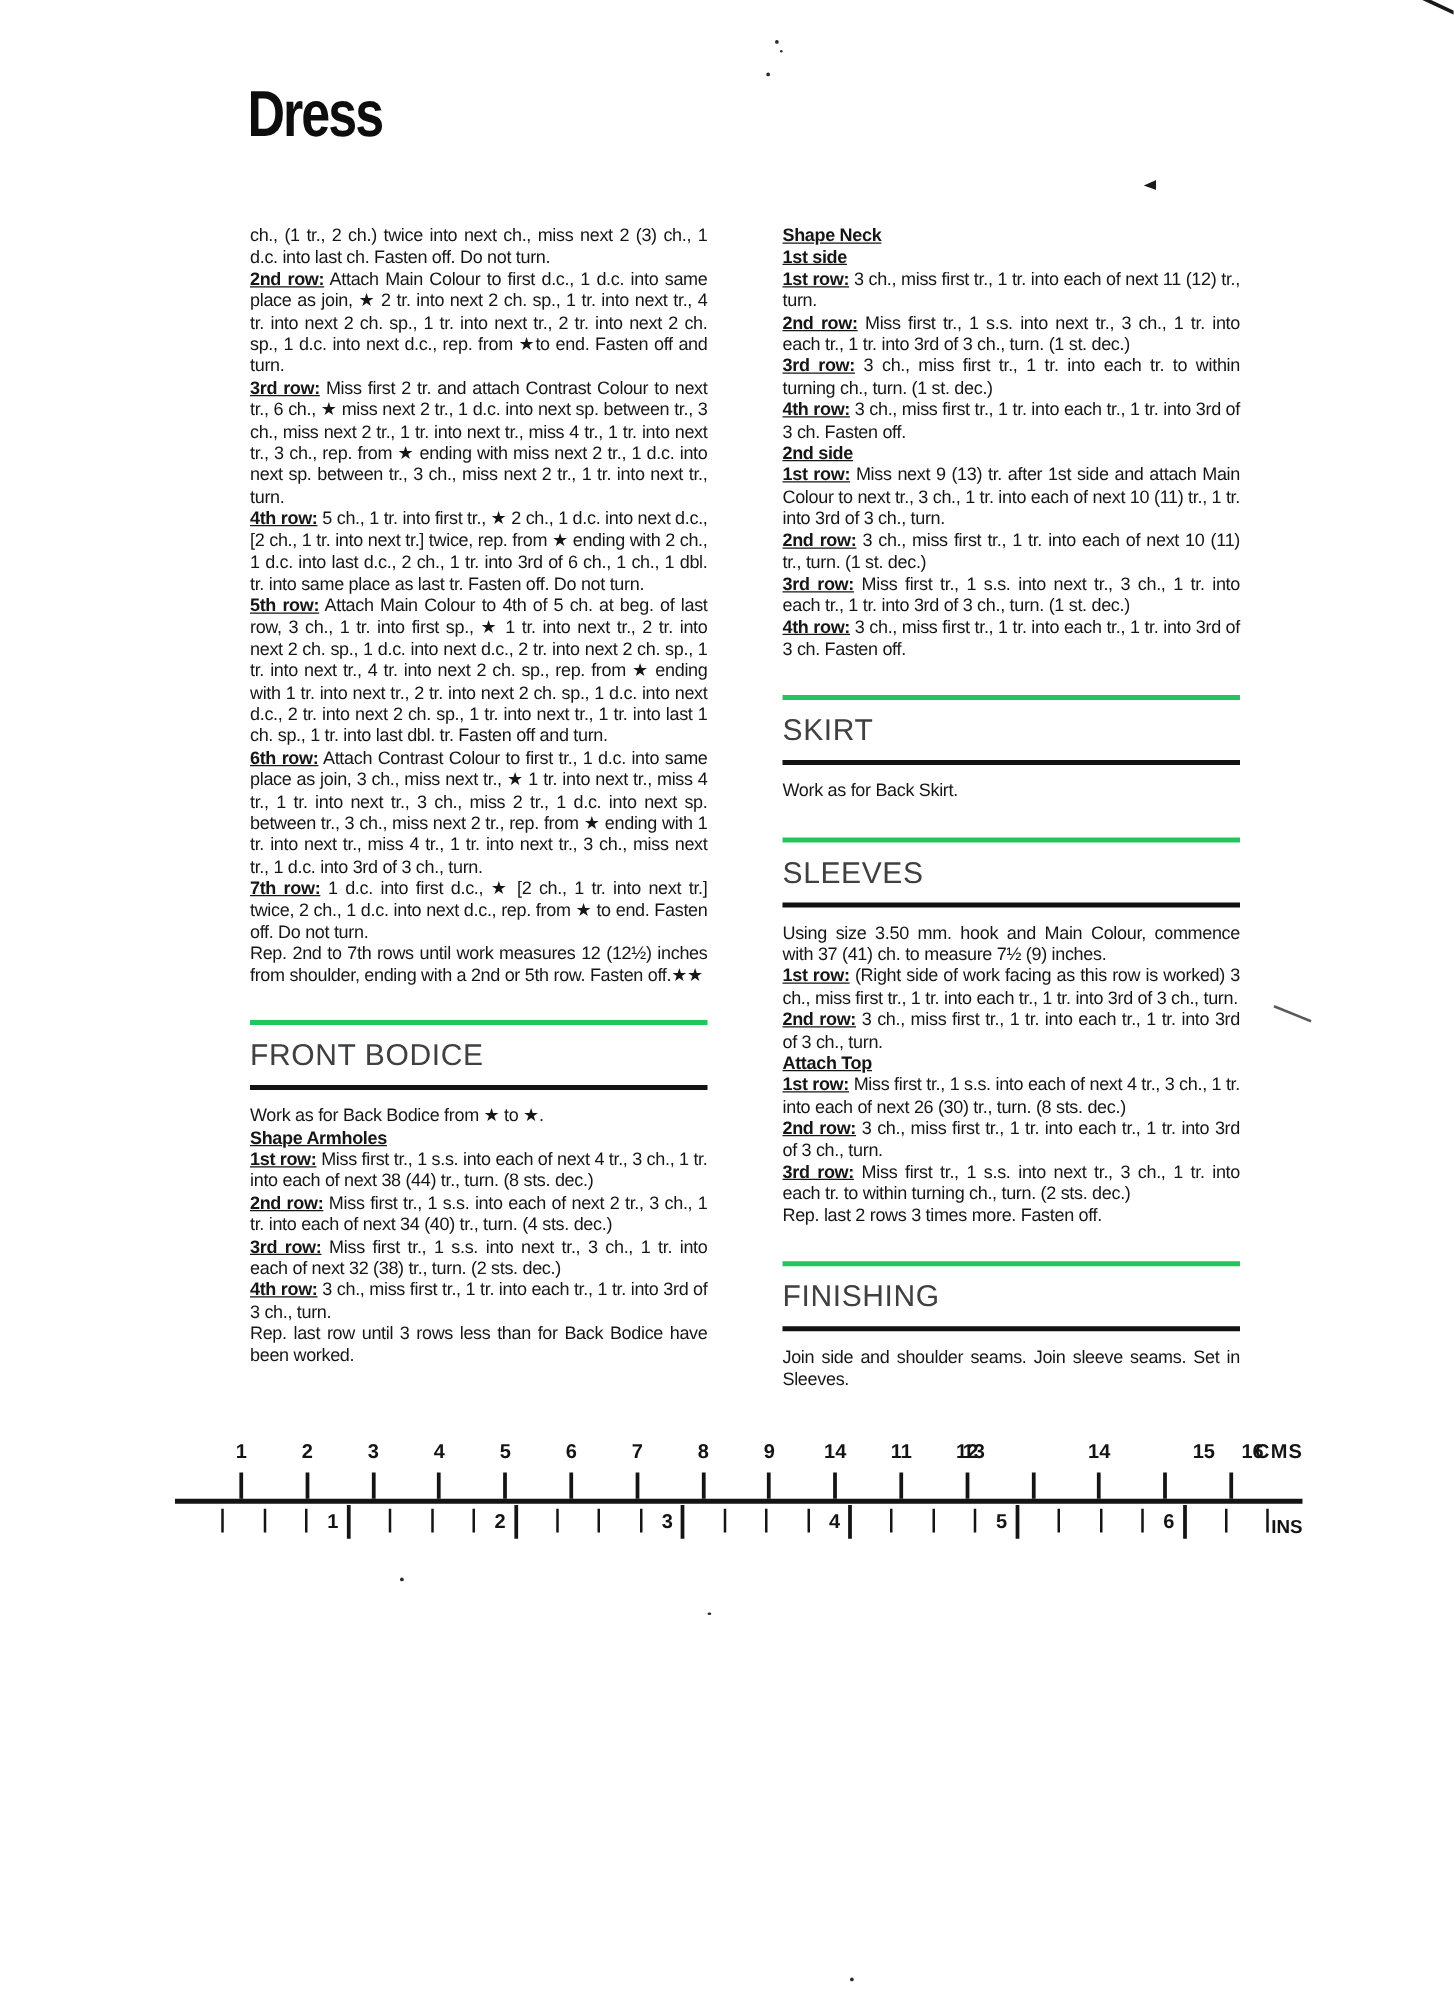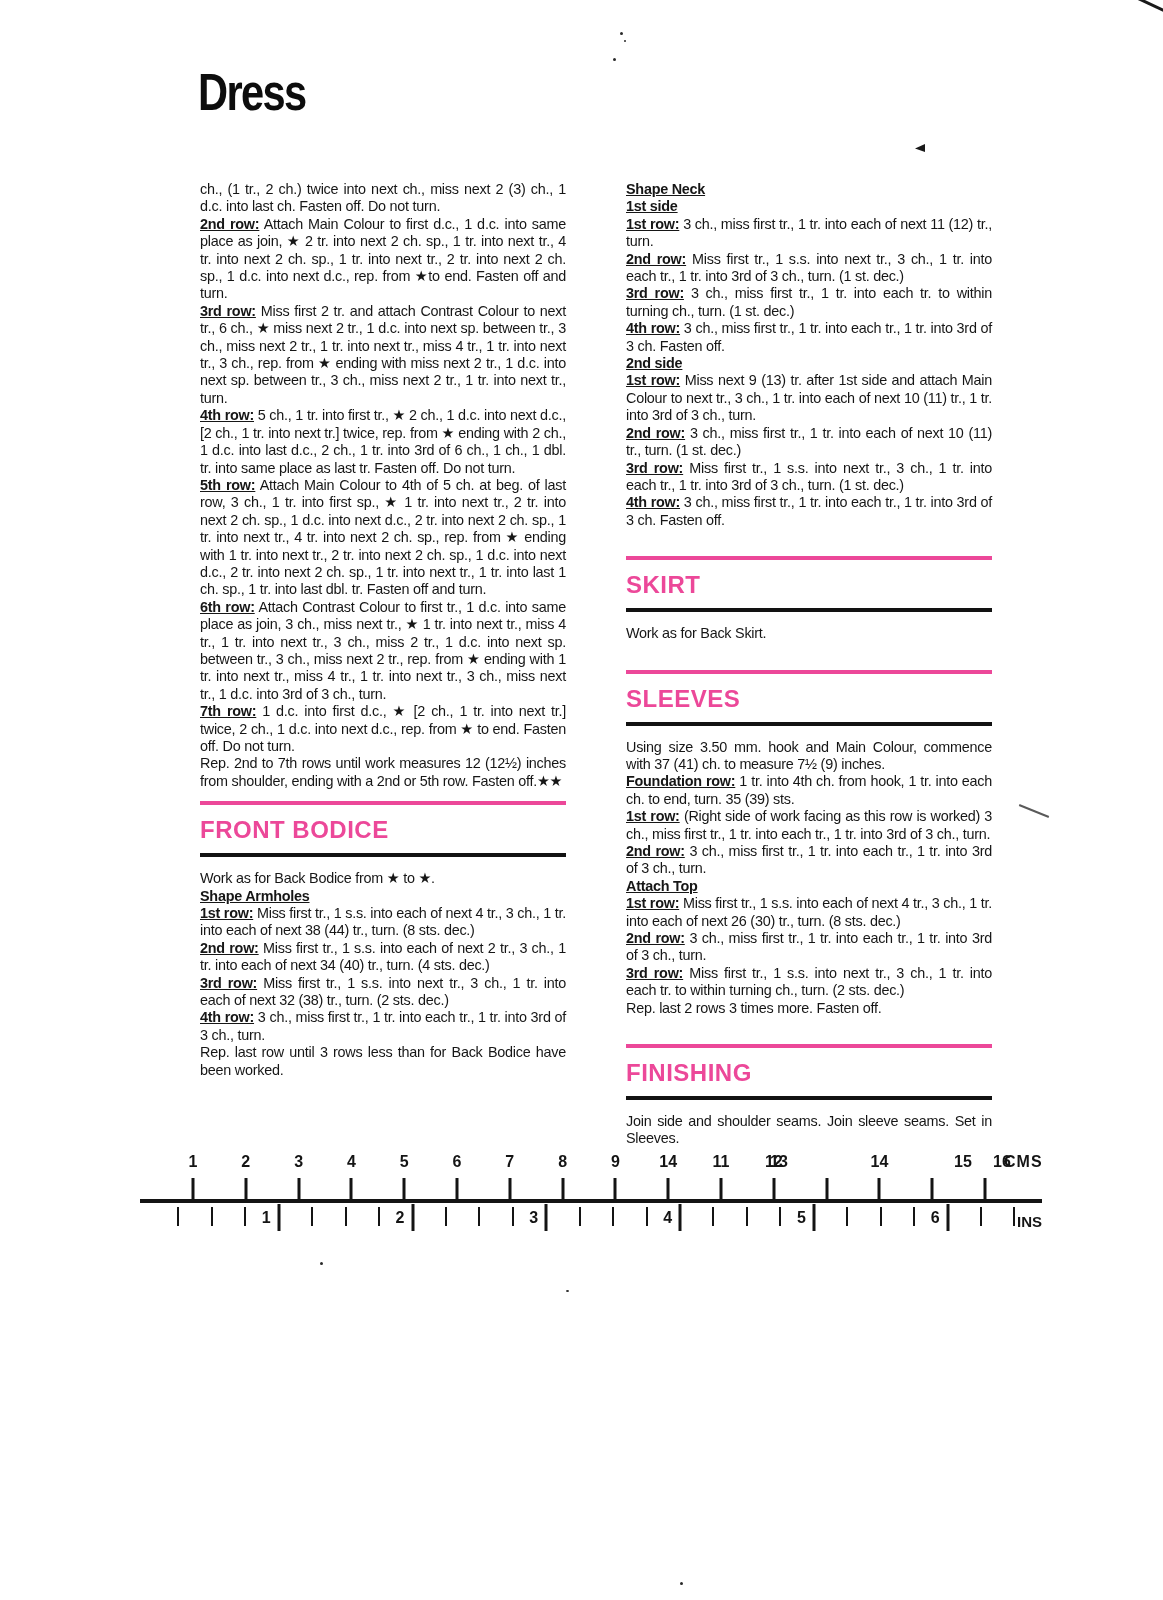--- a/index.html
+++ b/index.html
@@ -13,23 +13,23 @@
 
   
   .col{position:absolute;top:181px;width:366px;}
   .col-left{left:200px;}
   .col-right{left:626px;}
 
   p.row{margin:0;font-size:14.4px;line-height:17.4px;text-align:justify;
         letter-spacing:-0.25px;color:#161616;}
   p.row b{font-weight:bold;text-decoration:underline;}
 
-  .section-heading{margin:27px 0 13px;border-top:4px solid #ec4899;border-bottom:4px solid #121212;
-        padding:11px 0 9px;font-weight:bold;font-size:24px;letter-spacing:0.5px;color:#ec4899;}
-  .section-heading.tight{margin-top:11px;}
+  .section-heading{margin:27px 0 13px;border-top:4px solid #22c55e;border-bottom:4px solid #121212;
+        padding:11px 0 9px;font-weight:normal;font-size:24px;letter-spacing:0.5px;color:#404040;}
+  .section-heading.tight{margin-top:26px;}
 
   
   .ruler{position:absolute;left:0;top:1140px;width:1163px;height:130px;color:#141414;}
   .cm-baseline{position:absolute;left:140px;top:59px;width:902px;height:4px;background:#141414;}
   .cm-num{position:absolute;top:13px;transform:translateX(-50%);font-weight:bold;font-size:16px;}
   .cm-tick{position:absolute;top:38px;width:3px;height:21px;background:#141414;transform:translateX(-50%);}
   .ins-tick{position:absolute;top:67px;width:2px;height:19px;background:#141414;transform:translateX(-50%);}
   .ins-tick.whole{top:64px;height:27px;width:3px;}
   .ins-num{position:absolute;top:69px;transform:translateX(-100%);font-weight:bold;font-size:16px;}
   .cm-unit{position:absolute;left:1004px;top:13px;font-weight:bold;font-size:16px;letter-spacing:1px;}
@@ -103,21 +103,20 @@
 
     <p class="row"><b></b><span>Work as for Back Skirt.</span></p>
       </div>
 
     <div class="section-heading">
       <span>SLEEVES</span>
     </div>
     <div>
 
     <p class="row"><b></b><span>Using size 3.50 mm. hook and Main Colour, commence with 37 (41) ch. to measure 7½ (9) inches.</span></p>
-        <p class="row"><b>Foundation row:</b><span> 1 tr. into 4th ch. from hook, 1 tr. into each ch. to end, turn. 35 (39) sts.</span></p>
         <p class="row"><b>1st row:</b><span> (Right side of work facing as this row is worked) 3 ch., miss first tr., 1 tr. into each tr., 1 tr. into 3rd of 3 ch., turn.</span></p>
         <p class="row"><b>2nd row:</b><span> 3 ch., miss first tr., 1 tr. into each tr., 1 tr. into 3rd of 3 ch., turn.</span></p>
         <p class="row"><b>Attach Top</b><span></span></p>
         <p class="row"><b>1st row:</b><span> Miss first tr., 1 s.s. into each of next 4 tr., 3 ch., 1 tr. into each of next 26 (30) tr., turn. (8 sts. dec.)</span></p>
         <p class="row"><b>2nd row:</b><span> 3 ch., miss first tr., 1 tr. into each tr., 1 tr. into 3rd of 3 ch., turn.</span></p>
         <p class="row"><b>3rd row:</b><span> Miss first tr., 1 s.s. into next tr., 3 ch., 1 tr. into each tr. to within turning ch., turn. (2 sts. dec.)</span></p>
         <p class="row"><b></b><span>Rep. last 2 rows 3 times more. Fasten off.</span></p>
       </div>
 
     <div class="section-heading">

